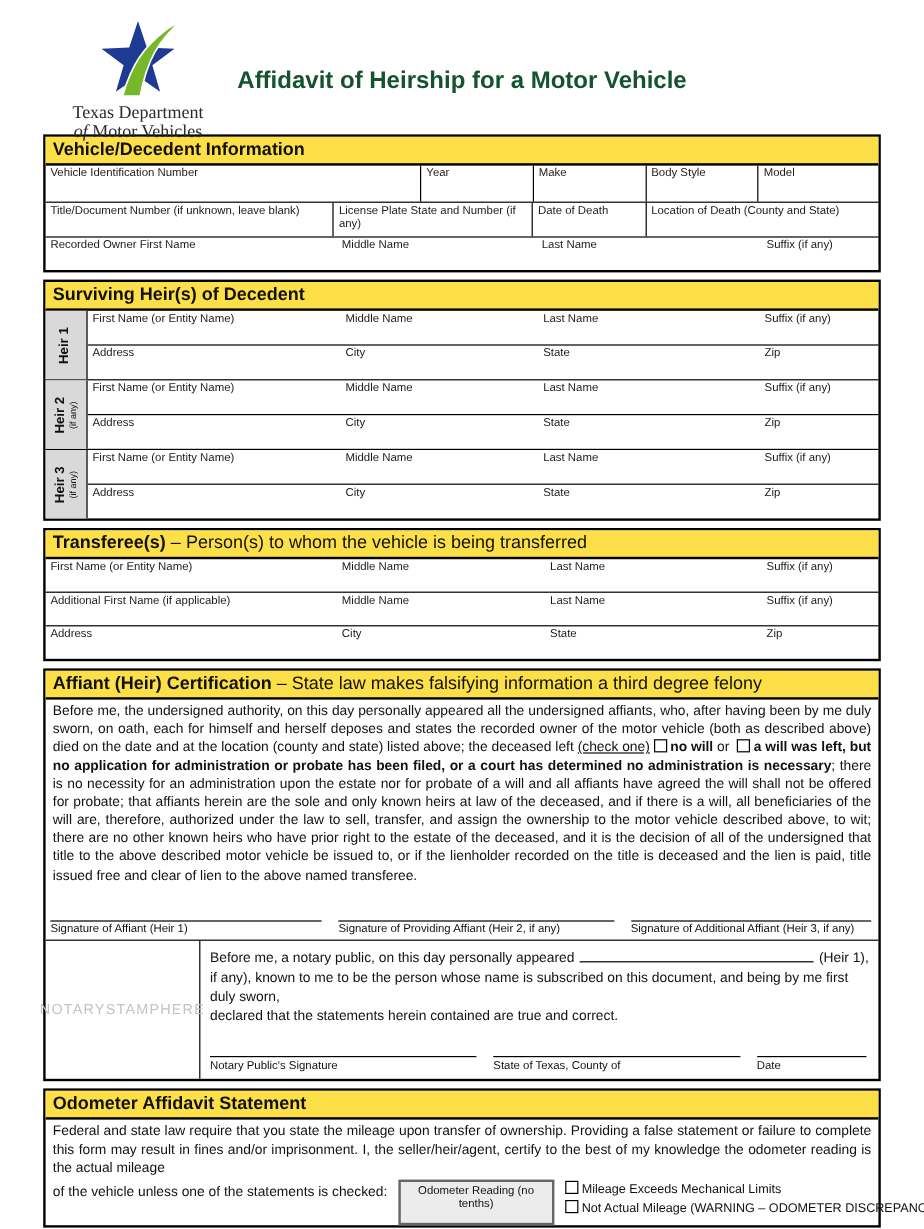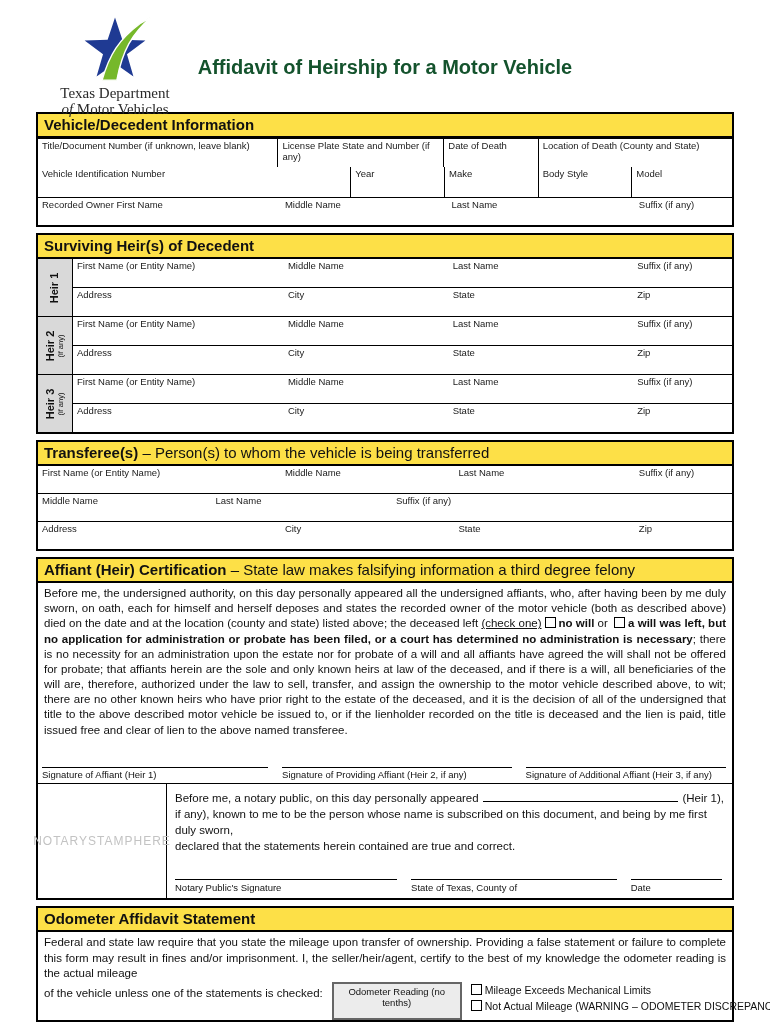--- a/index.html
+++ b/index.html
@@ -76,49 +76,49 @@
       <div class="logo-text">
         <div><span>Texas Department</span></div>
         <div><span class="it">of</span><span> Motor Vehicles</span></div>
       </div>
     </div>
     <div class="doc-title">Affidavit of Heirship for a Motor Vehicle</div>
   </div>
 
   <div class="section">
     <div class="sec-head">Vehicle/Decedent Information</div>
+    <div class="frow first h30">
+      <div class="cell" style="width:45%;">
+          <span class="lbl">Vehicle Identification Number</span>
+        </div>
+      <div class="cell bl" style="width:13.5%;">
+          <span class="lbl">Year</span>
+        </div>
+      <div class="cell bl" style="width:13.5%;">
+          <span class="lbl">Make</span>
+        </div>
+      <div class="cell bl" style="width:13.5%;">
+          <span class="lbl">Body Style</span>
+        </div>
+      <div class="cell bl" style="width:14.5%;">
+          <span class="lbl">Model</span>
+        </div>
+    </div>
     <div class="frow h28">
       <div class="cell" style="width:34.5%;">
           <span class="lbl">Title/Document Number (if unknown, leave blank)</span>
         </div>
       <div class="cell bl" style="width:23.9%;">
           <span class="lbl">License Plate State and Number (if any)</span>
         </div>
       <div class="cell bl" style="width:13.6%;">
           <span class="lbl">Date of Death</span>
         </div>
       <div class="cell bl" style="width:28%;">
           <span class="lbl">Location of Death (County and State)</span>
-        </div>
-    </div>
-    <div class="frow first h30">
-      <div class="cell" style="width:45%;">
-          <span class="lbl">Vehicle Identification Number</span>
-        </div>
-      <div class="cell bl" style="width:13.5%;">
-          <span class="lbl">Year</span>
-        </div>
-      <div class="cell bl" style="width:13.5%;">
-          <span class="lbl">Make</span>
-        </div>
-      <div class="cell bl" style="width:13.5%;">
-          <span class="lbl">Body Style</span>
-        </div>
-      <div class="cell bl" style="width:14.5%;">
-          <span class="lbl">Model</span>
         </div>
     </div>
     <div class="frow h27">
       <div class="cell" style="width:35%;">
           <span class="lbl">Recorded Owner First Name</span>
         </div>
       <div class="cell" style="width:24%;">
           <span class="lbl">Middle Name</span>
         </div>
       <div class="cell" style="width:27%;">
@@ -261,20 +261,23 @@
           <span class="lbl">Middle Name</span>
         </div>
       <div class="cell" style="width:26%;">
           <span class="lbl">Last Name</span>
         </div>
       <div class="cell" style="width:14%;">
           <span class="lbl">Suffix (if any)</span>
         </div>
     </div>
     <div class="frow h27">
+      <div class="cell" style="width:35%;">
+          <span class="lbl">Additional First Name (if applicable)</span>
+        </div>
       <div class="cell" style="width:25%;">
           <span class="lbl">Middle Name</span>
         </div>
       <div class="cell" style="width:26%;">
           <span class="lbl">Last Name</span>
         </div>
       <div class="cell" style="width:14%;">
           <span class="lbl">Suffix (if any)</span>
         </div>
     </div>

